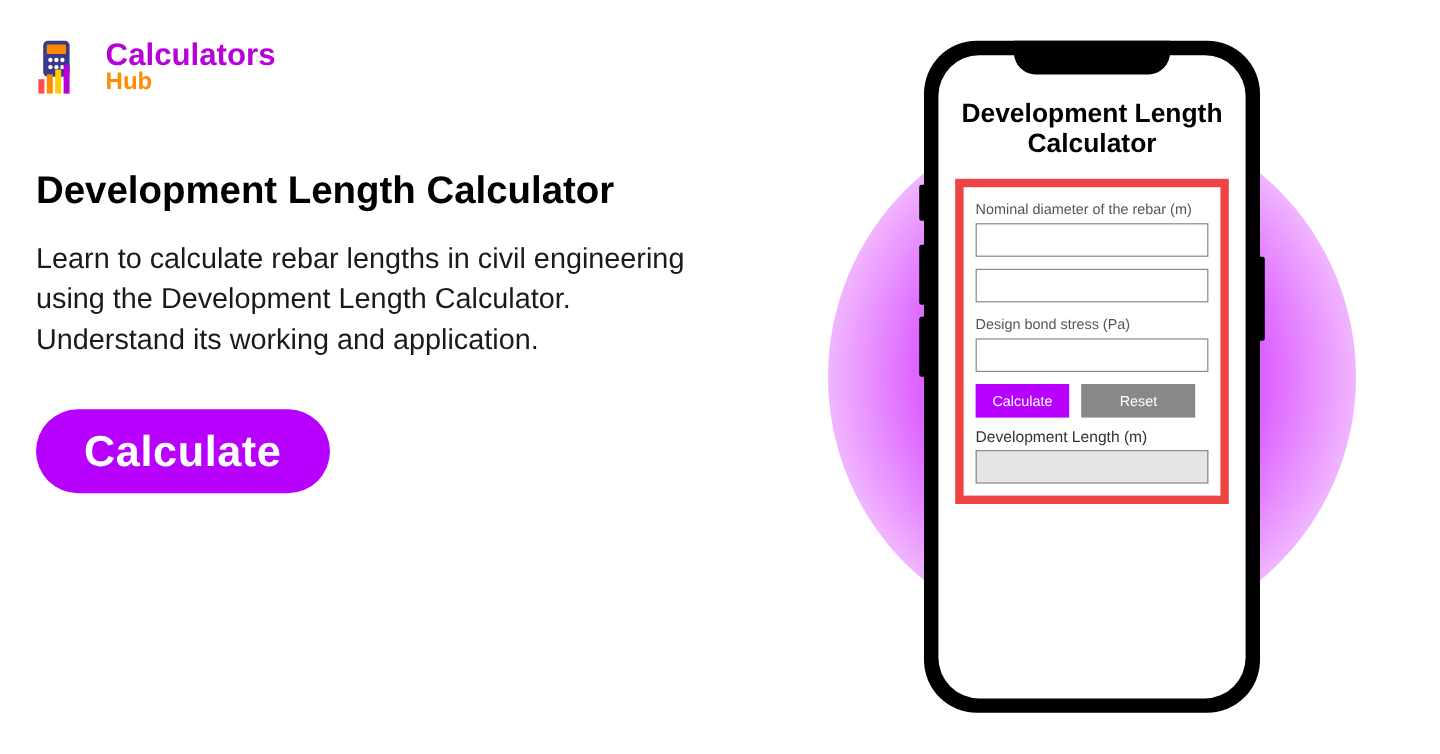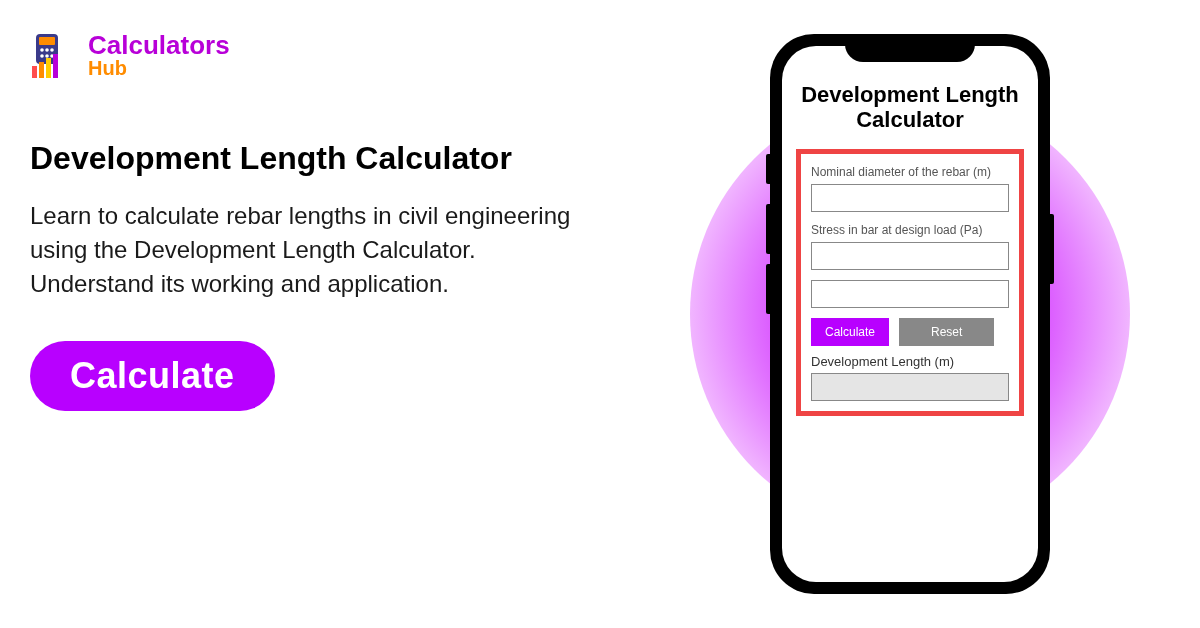--- a/index.html
+++ b/index.html
@@ -145,21 +145,21 @@
     .phone-title {
       font-size: 22px;
       font-weight: 800;
       text-align: center;
       color: #000;
       line-height: 1.15;
       margin-bottom: 16px;
       margin-top: 8px;
     }
     .form-box {
-      border: 5px solid #ef4444;
+      border: 7px solid #ef4444;
       padding: 10px;
     }
     .form-label {
       font-size: 12px;
       color: #555;
       line-height: 1.35;
       margin-bottom: 4px;
     }
     .form-input {
       width: 100%;
@@ -239,22 +239,22 @@
       <div class="phone-btn-left b1"></div>
       <div class="phone-btn-left b2"></div>
       <div class="phone-btn-left b3"></div>
       <div class="phone-btn-right"></div>
       <div class="phone-notch"></div>
       <div class="phone-screen">
         <div class="phone-title">Development Length Calculator</div>
         <div class="form-box">
           <div class="form-label">Nominal diameter of the rebar (m)</div>
           <input class="form-input" style="">
-          <div class="form-label">Stress in bar at design load (Pa)</div>
           <input class="form-input" style="">
+          <div class="form-label">Design bond stress (Pa)</div>
           <input class="form-input" style="">
           <div class="btn-row">
             <button class="btn-calc">Calculate</button>
             <button class="btn-reset">Reset</button>
           </div>
           <div class="result-label">Development Length (m)</div>
           <input class="form-input readonly" readonly="" style="">
         </div>
       </div>
     </div>

